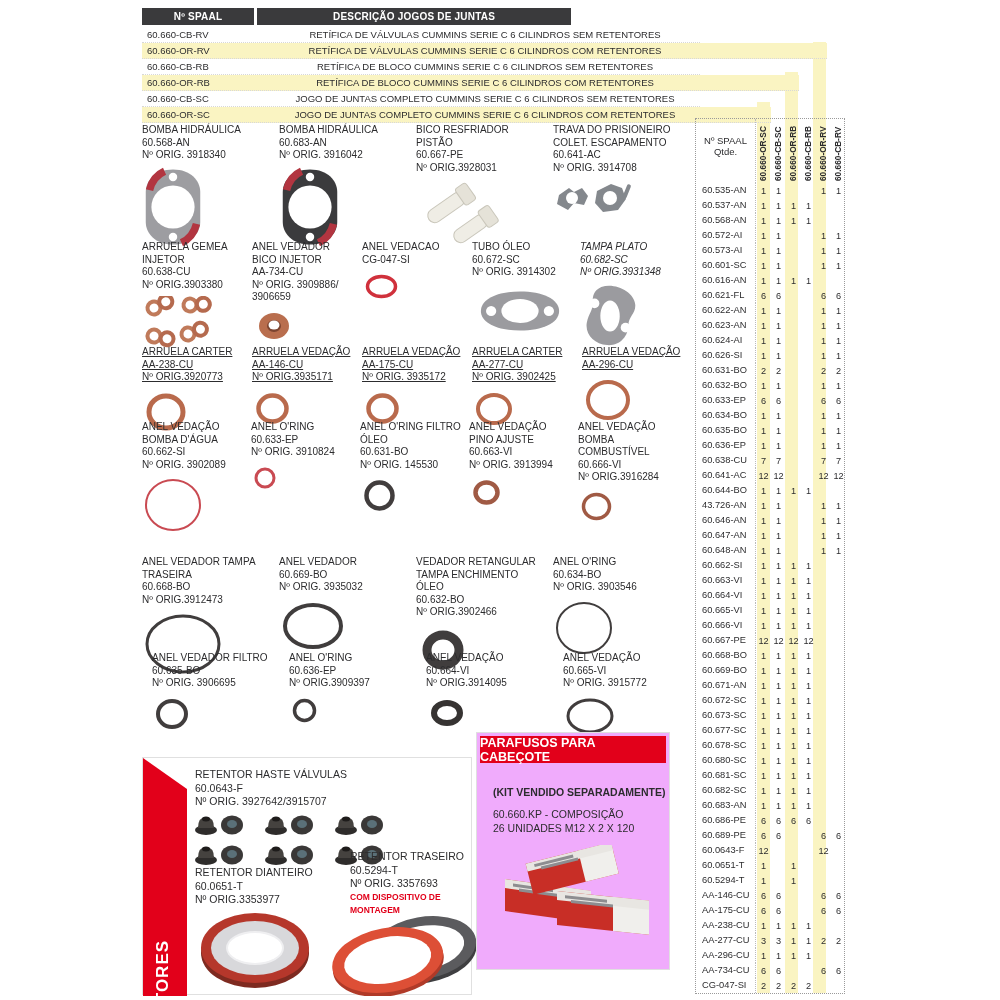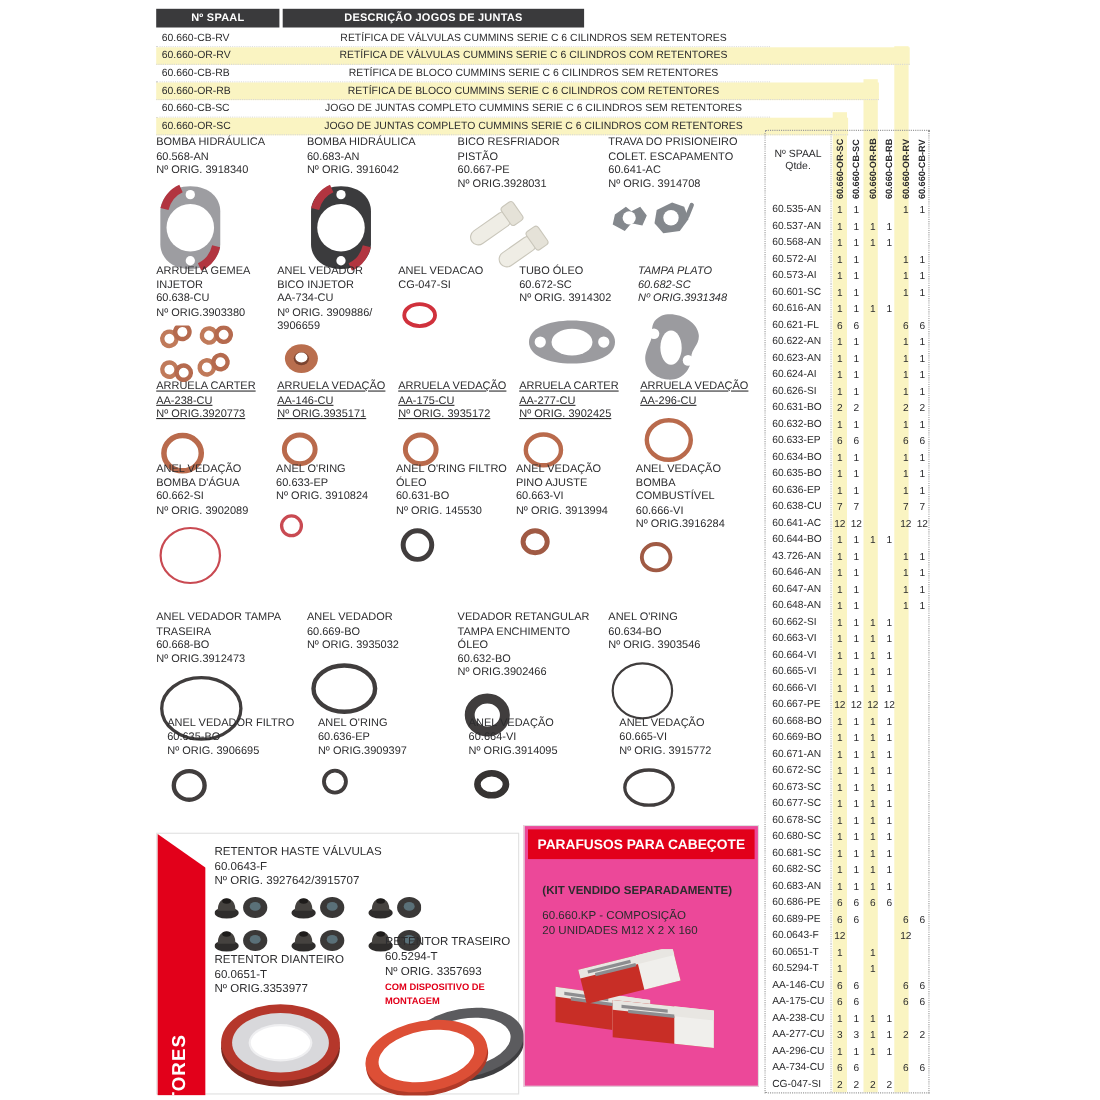--- a/index.html
+++ b/index.html
@@ -3,21 +3,21 @@
 <meta charset="utf-8">
 <style>
   html,body{margin:0;padding:0;background:#fff;}
   #canvas{position:relative;width:1000px;height:1000px;background:#fff;
     font-family:"Liberation Sans",sans-serif;color:#2c2c2e;overflow:hidden;}
 
   
   .hdrbox{position:absolute;top:8px;height:17px;background:#3a3a3c;color:#fff;
     font-size:10px;font-weight:bold;display:flex;align-items:center;justify-content:center;letter-spacing:.2px;}
   #hdr-spaal{left:142px;width:112px;}
-  #hdr-desc{left:257px;width:274px;}
+  #hdr-desc{left:257px;width:314px;}
   #top-rows{position:absolute;left:142px;top:27px;width:703px;}
   .trow{position:relative;height:15px;display:flex;align-items:center;font-size:9.5px;
     border-bottom:1px dotted #d8d8d8;white-space:nowrap;}
   .trow .tcode{width:118px;padding-left:5px;flex:none;}
   .trow .tdesc{width:440px;text-align:center;flex:none;}
   .trow.hl{background:#faf4c2;}
 
   
   .vstrip{position:absolute;background:#faf4c2;width:13px;z-index:0;}
 
@@ -52,22 +52,22 @@
   
   #retentores{position:absolute;left:142px;top:757px;width:330px;height:238px;
     border:1px solid #e0e0e0;box-sizing:border-box;background:#fff;z-index:1;}
   #ret-band{position:absolute;left:0;top:0;width:44px;height:238px;background:#e2001a;
     clip-path:polygon(0 0,100% 13%,100% 100%,0 100%);}
   #ret-band span{position:absolute;left:10px;top:50%;transform:translateY(-50%);
     writing-mode:vertical-rl;rotate:180deg;color:#fff;font-weight:bold;font-size:17px;letter-spacing:1px;}
   .rtext{position:absolute;font-size:10.5px;line-height:13.5px;text-transform:uppercase;}
   .rnote{color:#e2001a;font-weight:bold;font-size:8.5px;}
 
-  #parafusos{position:absolute;left:476px;top:750px;width:214px;height:238px;
-    border:1px solid #e0e0e0;box-sizing:border-box;background:#ec4899;z-index:1;}
+  #parafusos{position:absolute;left:476px;top:732px;width:194px;height:238px;
+    border:1px solid #e0e0e0;box-sizing:border-box;background:#f0abfc;z-index:1;}
   #pf-banner{position:absolute;left:3px;top:3px;right:3px;height:27px;background:#e2001a;
     color:#fff;font-weight:bold;font-size:12.5px;display:flex;align-items:center;justify-content:center;}
   .pftext{position:absolute;font-size:10.5px;line-height:14px;font-weight:bold;}
   .pftext2{position:absolute;font-size:10.5px;line-height:14px;}
 </style>
 </head>
 <body>
 
 <div id="canvas">
 
@@ -976,21 +976,21 @@
             <ellipse cx="60" cy="50" rx="56" ry="32" fill="#dd4f36"></ellipse>
             <ellipse cx="60" cy="50" rx="44" ry="23" fill="#fff"></ellipse>
           </g>
         </svg></div>
   </div>
 
   <div id="parafusos">
     <div id="pf-banner">PARAFUSOS PARA CABEÇOTE</div>
     <div class="pftext" style="left:16px;top:52px;">(KIT VENDIDO SEPARADAMENTE)</div>
     <div class="pftext2" style="left:16px;top:74px;">60.660.KP - COMPOSIÇÃO</div>
-    <div class="pftext2" style="left:16px;top:88px;">20 UNIDADES M12 X 2 X 160</div>
+    <div class="pftext2" style="left:16px;top:88px;">26 UNIDADES M12 X 2 X 120</div>
     <div style="position:absolute;left:22px;top:112px;"><svg width="168" height="112" viewBox="0 0 168 112">
     <g transform="translate(6 34) skewY(8)">
             <rect x="0" y="0" width="86" height="32" fill="#c82e26"></rect>
             <rect x="52" y="0" width="34" height="32" fill="#f0efec"></rect>
             <rect x="0" y="0" width="86" height="9" fill="#e8e6e2"></rect>
             <g stroke="#8d8d90" stroke-width="3">
               <line x1="8" y1="5" x2="48" y2="5"></line>
               <line x1="14" y1="9" x2="54" y2="9"></line>
             </g>
           </g>

